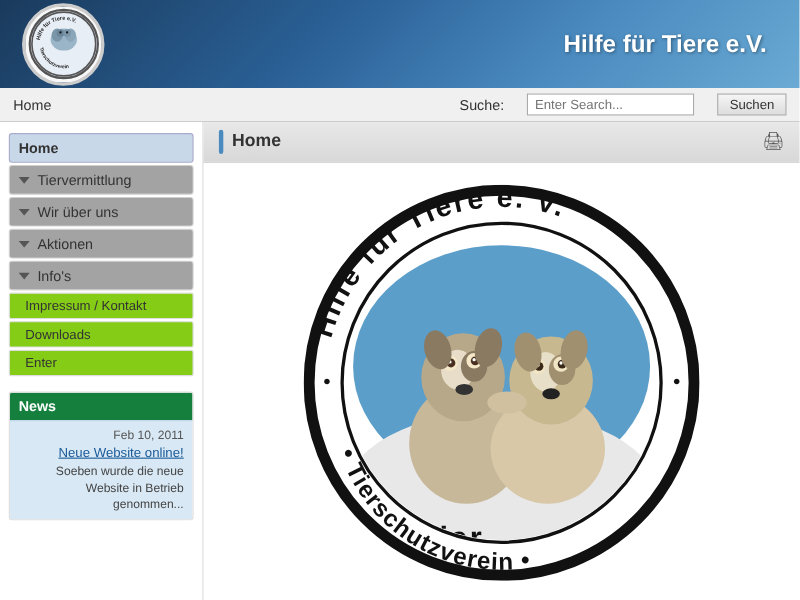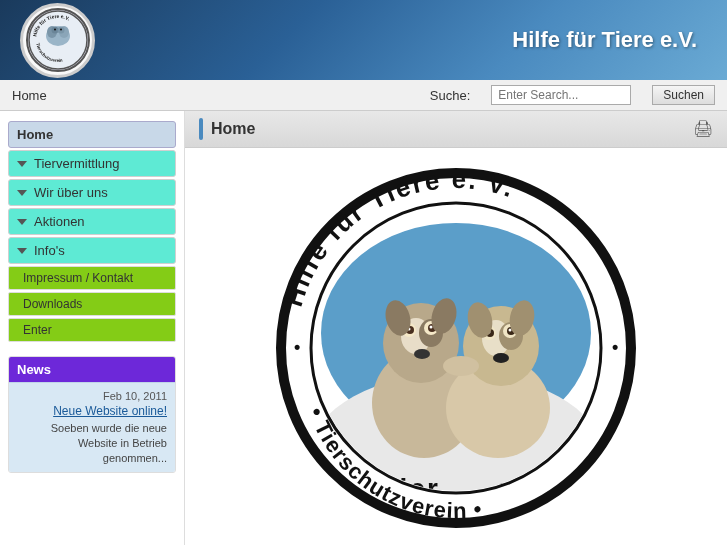--- a/index.html
+++ b/index.html
@@ -69,21 +69,21 @@
       gap: 21px;
     }
     .navbar-search label {
       font-size: 13px;
       color: #333;
     }
     .navbar-search input {
       border: 1px solid #aaa;
       padding: 2px 6px;
       font-size: 12px;
-      width: 140px;
+      width: 152px;
       color: #999;
     }
     .navbar-search button {
       background: linear-gradient(to bottom, #f5f5f5, #ddd);
       border: 1px solid #aaa;
       padding: 2px 10px;
       font-size: 12px;
       cursor: pointer;
       color: #333;
     }
@@ -107,21 +107,21 @@
       margin-bottom: 14px;
     }
     .sidebar-menu li {
       margin-bottom: 2px;
     }
     .sidebar-item {
       display: block;
       padding: 5px 8px;
       font-size: 13px;
       color: #333;
-      background: #5eead4;
+      background: #a3a3a3;
       border: 1px solid #d0d0d0;
       border-radius: 3px;
       cursor: pointer;
       text-decoration: none;
     }
     .sidebar-item.active {
       background: #c8d8e8;
       font-weight: bold;
       border-color: #aac;
     }
@@ -152,21 +152,21 @@
 
     
     .news-box {
       background: #fff;
       border: 1px solid #ddd;
       border-radius: 3px;
       overflow: hidden;
       margin-top: 10px;
     }
     .news-header {
-      background: #6d28d9;
+      background: #15803d;
       color: #fff;
       padding: 5px 8px;
       font-size: 13px;
       font-weight: bold;
     }
     .news-item {
       padding: 7px 8px;
       background: #d8e8f4;
       border-top: 1px solid #c0d5e8;
       text-align: right;

